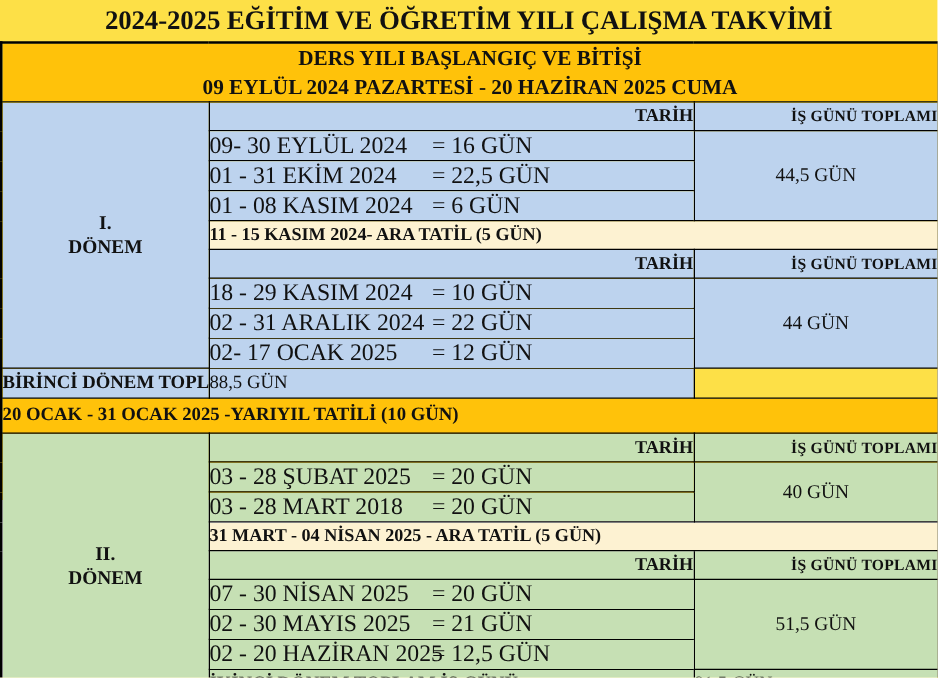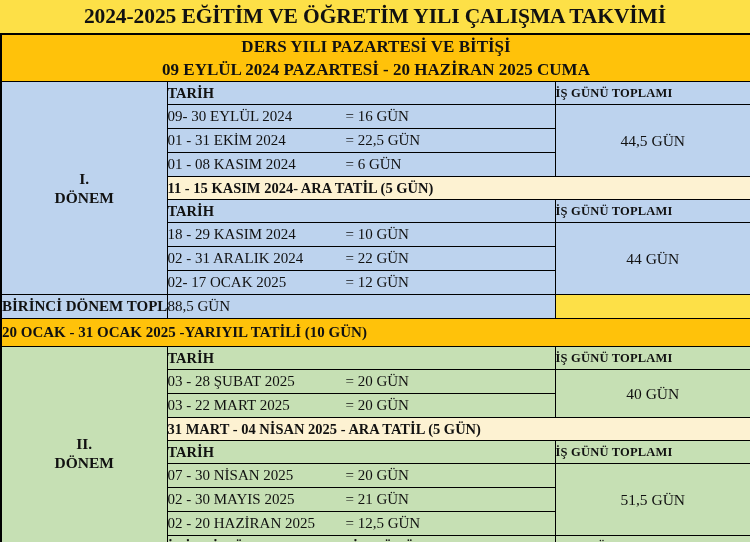--- a/index.html
+++ b/index.html
@@ -75,35 +75,35 @@
 
   .term-label {
     text-align: center;
     font-weight: bold;
     font-size: 15.5px;
     line-height: 19px;
   }
   .term-label .l2 { display: block; }
 
   .col-head {
-    text-align: left;
+    text-align: right;
     font-weight: bold;
     font-size: 14.5px;
     height: 22px;
     line-height: 22px;
     margin-left: 42px;
   }
   .col-head.small {
     font-size: 12.5px;
     letter-spacing: 0.2px;
     font-family: Liberation Serif, serif;
   }
 
   .date-cell {
-    font-size: 15px;
+    font-size: 19px;
     height: 23px;
     line-height: 23px;
     padding-left: 6px;
     position: relative;
   }
   .date-cell .dt {
     display: inline-block;
     width: 178px;
   }
   .date-cell .eq { display: inline-block; }
@@ -159,21 +159,21 @@
   <table class="calendar">
     <colgroup>
       <col class="col-a">
         <col class="col-b">
         <col class="col-c">
     </colgroup>
     <tbody>
 
       <tr>
         <td colspan="3" class="fill-amber banner thick-top thick-bot">
-          <span>DERS YILI PAZARTESİ VE BİTİŞİ</span>
+          <span>DERS YILI BAŞLANGIÇ VE BİTİŞİ</span>
           <span class="line2">09 EYLÜL 2024 PAZARTESİ - 20 HAZİRAN 2025 CUMA</span>
         </td>
       </tr>
 
       <tr>
         <td class="fill-blue term-label" rowspan="9">
           <span>I.</span>
           <span class="l2">DÖNEM</span>
         </td>
         <td class="fill-blue col-head">TARİH</td>
@@ -242,21 +242,21 @@
       </tr>
 
       <tr>
         <td class="fill-green date-cell">
           <span class="dt">03 - 28 ŞUBAT 2025</span><span class="eq">= 20 GÜN</span>
         </td>
         <td class="fill-green total-cell" rowspan="2">40 GÜN</td>
       </tr>
       <tr>
         <td class="fill-green date-cell">
-          <span class="dt">03 - 22 MART 2025</span><span class="eq">= 20 GÜN</span>
+          <span class="dt">03 - 28 MART 2018</span><span class="eq">= 20 GÜN</span>
         </td>
       </tr>
 
       <tr>
         <td colspan="2" class="fill-cream break-row">31 MART - 04 NİSAN 2025 - ARA TATİL (5 GÜN)</td>
       </tr>
 
       <tr>
         <td class="fill-green col-head">TARİH</td>
         <td class="fill-green col-head small">İŞ GÜNÜ TOPLAMI</td>

